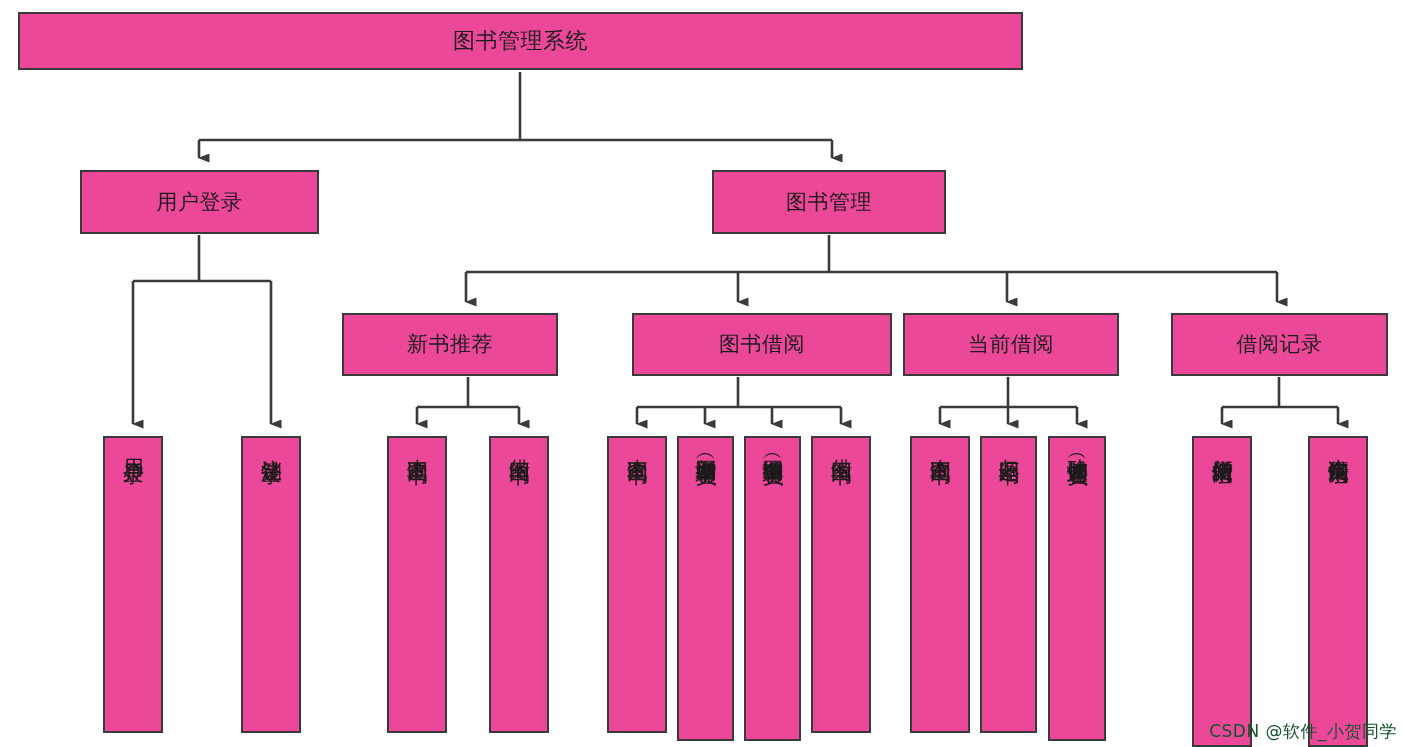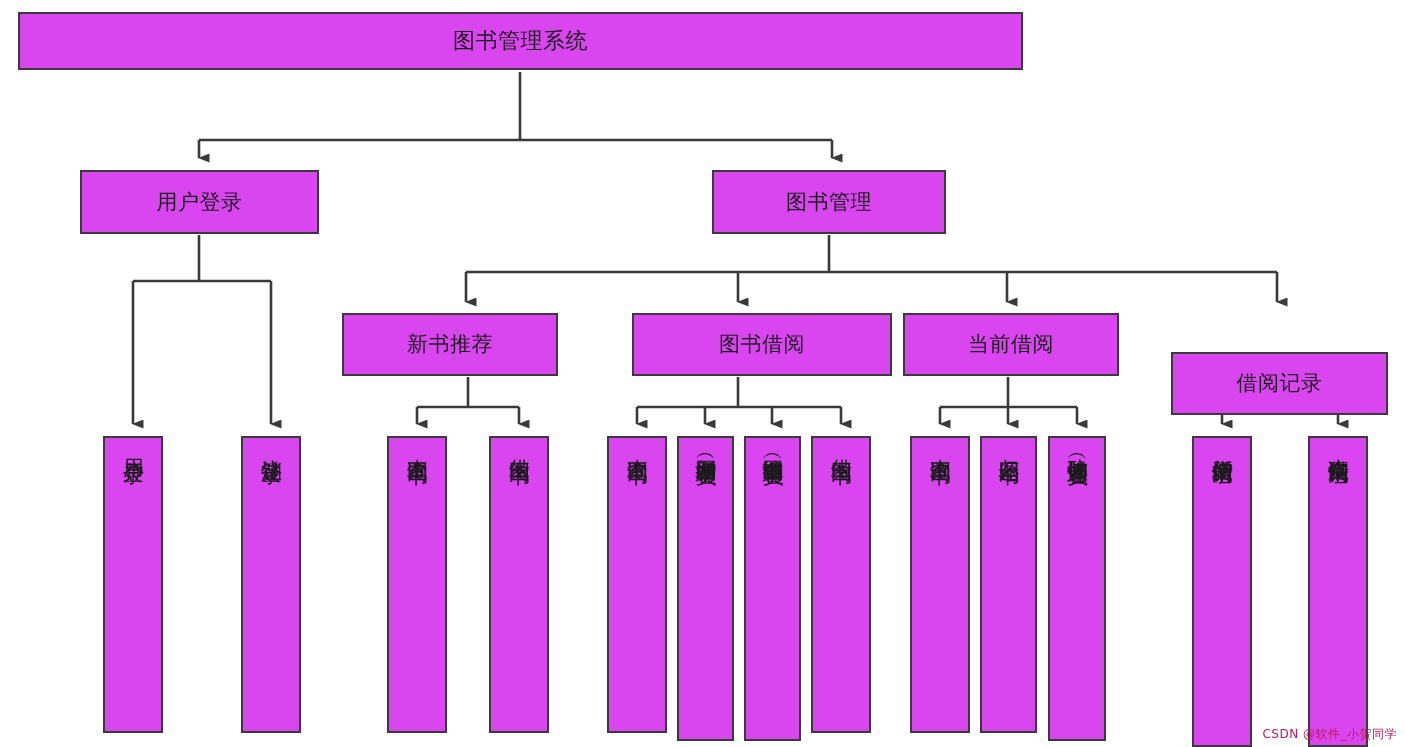--- a/index.html
+++ b/index.html
@@ -21,21 +21,21 @@
   #diagram-svg {
     position: absolute;
     left: 0;
     top: 0;
     width: 1405px;
     height: 747px;
   }
   .node {
     position: absolute;
     box-sizing: border-box;
-    background: #d946ef;
+    background: #ec4899;
     border: 2px solid #3a3a3a;
     display: flex;
     align-items: center;
     justify-content: center;
     color: #1b1b1b;
   }
   .node .label {
     font-size: 21px;
     line-height: 1.15;
     letter-spacing: 0.5px;
@@ -60,22 +60,22 @@
     white-space: nowrap;
     height: auto;
   }
   .node.leaf.tall .label {
     letter-spacing: 1px;
   }
   #watermark {
     position: absolute;
     right: 8px;
     bottom: 4px;
-    font-size: 12px;
-    color: #be185d;
+    font-size: 17px;
+    color: #14532d;
     letter-spacing: 0.5px;
     white-space: nowrap;
     pointer-events: none;
   }
 </style>
 </head>
 <body>
 
 <div id="diagram-root">
 
@@ -142,21 +142,21 @@
 
   <div class="node level2" style="left:342px; top:313px; width:216px; height:63px;">
     <span class="label">新书推荐</span>
   </div>
   <div class="node level2" style="left:632px; top:313px; width:260px; height:63px;">
     <span class="label">图书借阅</span>
   </div>
   <div class="node level2" style="left:903px; top:313px; width:216px; height:63px;">
     <span class="label">当前借阅</span>
   </div>
-  <div class="node level2" style="left:1171px; top:313px; width:217px; height:63px;margin-top:39px;">
+  <div class="node level2" style="left:1171px; top:313px; width:217px; height:63px;">
     <span class="label">借阅记录</span>
   </div>
 
   <div class="node leaf" style="left:103px; top:436px; width:60px; height:297px;">
     <span class="label">用户登录</span>
   </div>
   <div class="node leaf" style="left:241px; top:436px; width:60px; height:297px;">
     <span class="label">注销登录</span>
   </div>
 

